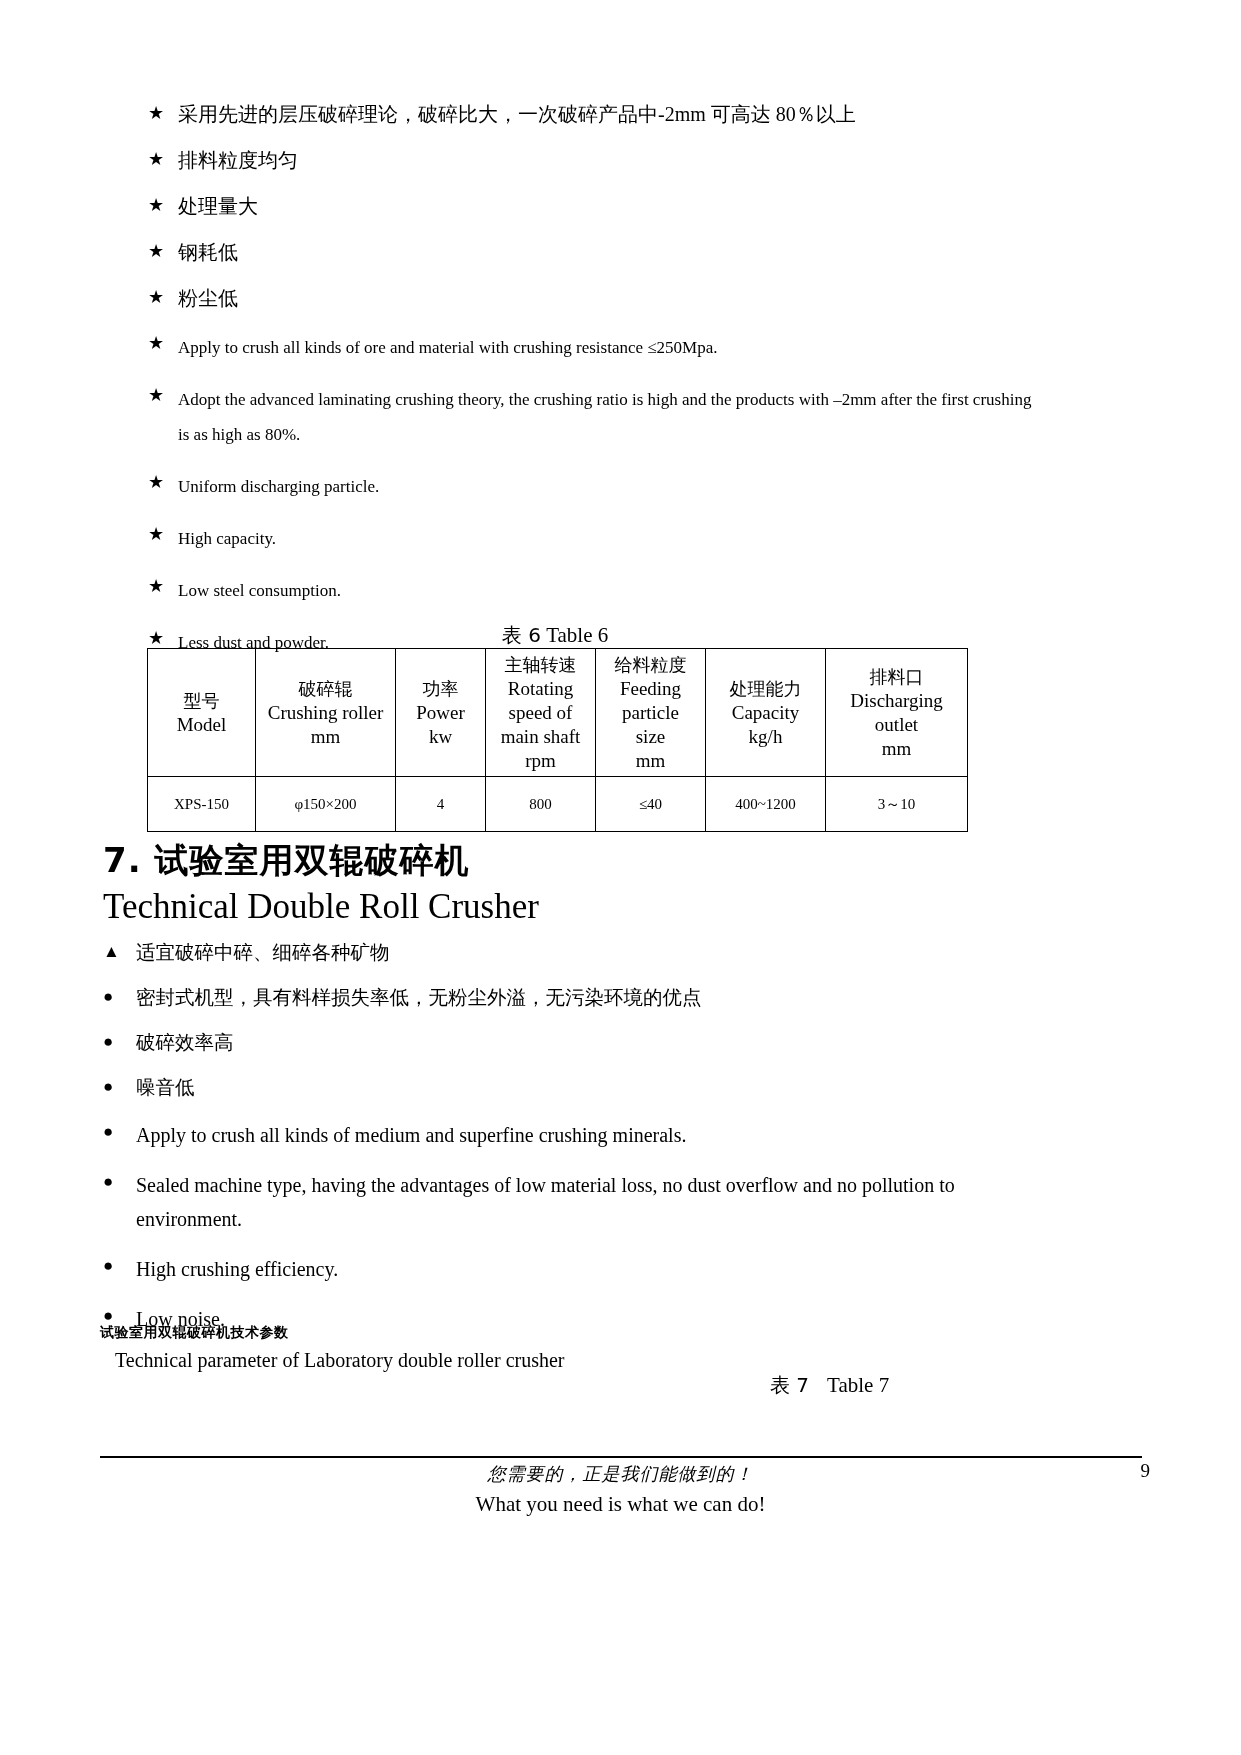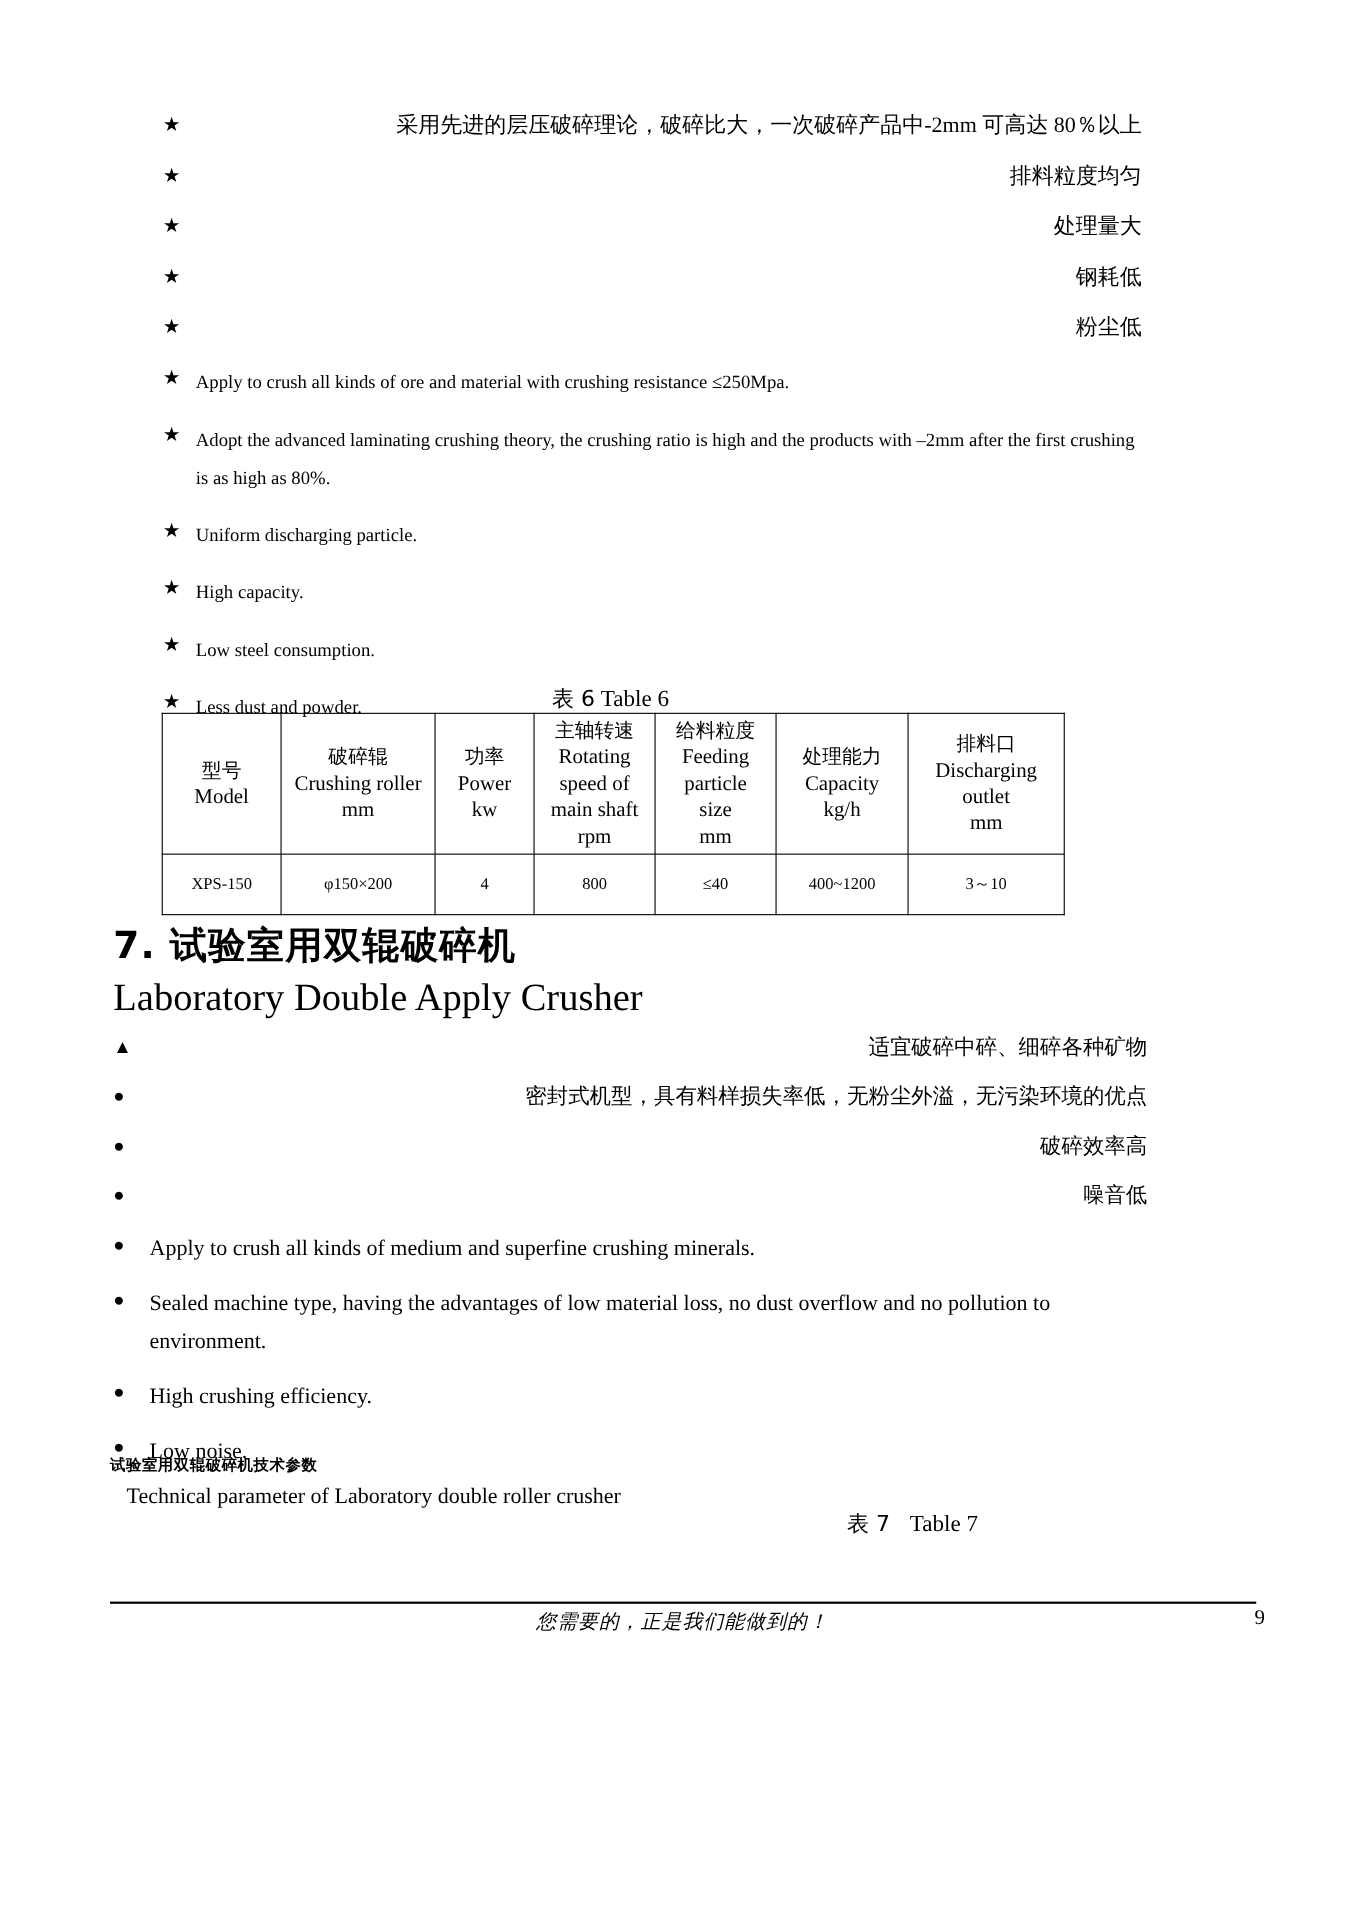--- a/index.html
+++ b/index.html
@@ -43,21 +43,20 @@
     line-height: 27px;
   }
   .bullet-text {
     flex: 1 1 auto;
     font-size: 17px;
     line-height: 35px;
   }
   .bullet-text.cn {
     font-size: 20px;
     line-height: 29px;
-    text-align: right;
   }
 
   
   #top-features {
     position: absolute;
     left: 148px;
     top: 100px;
     width: 890px;
   }
   #top-features .bullet-row { margin-bottom: 17px; }
@@ -352,21 +351,21 @@
           <td>4</td>
           <td>800</td>
           <td>≤40</td>
           <td>400~1200</td>
           <td>3～10</td>
         </tr>
       </tbody>
   </table>
 
   <div id="sec7-num-title">7. 试验室用双辊破碎机</div>
-  <div id="sec7-en-title">Laboratory Double Apply Crusher</div>
+  <div id="sec7-en-title">Technical Double Roll Crusher</div>
 
   <ul class="bullets" id="sec7-features">
       <li class="bullet-row">
         <span class="bullet-mark">▲</span>
         <span class="bullet-text cn">适宜破碎中碎、细碎各种矿物</span>
       </li>
       <li class="bullet-row">
         <span class="bullet-mark">●</span>
         <span class="bullet-text cn">密封式机型，具有料样损失率低，无粉尘外溢，无污染环境的优点</span>
       </li>
@@ -398,15 +397,16 @@
 
   <div id="t7-title-cn" class="sec-heading-cn">试验室用双辊破碎机技术参数</div>
   <div id="t7-title-en" class="sec-heading-en">Technical parameter of Laboratory double roller crusher</div>
 
   <div id="t7-label">
     <span class="cnpart">表 7</span><span class="sp"></span><span>Table 7</span>
   </div>
 
   <div id="footer-rule"></div>
   <div id="footer-slogan-cn">您需要的，正是我们能做到的！</div>
+  <div id="footer-slogan-en">What you need is what we can do!</div>
   <div id="page-number">9</div>
 
 </div>
 
 </body></html>

